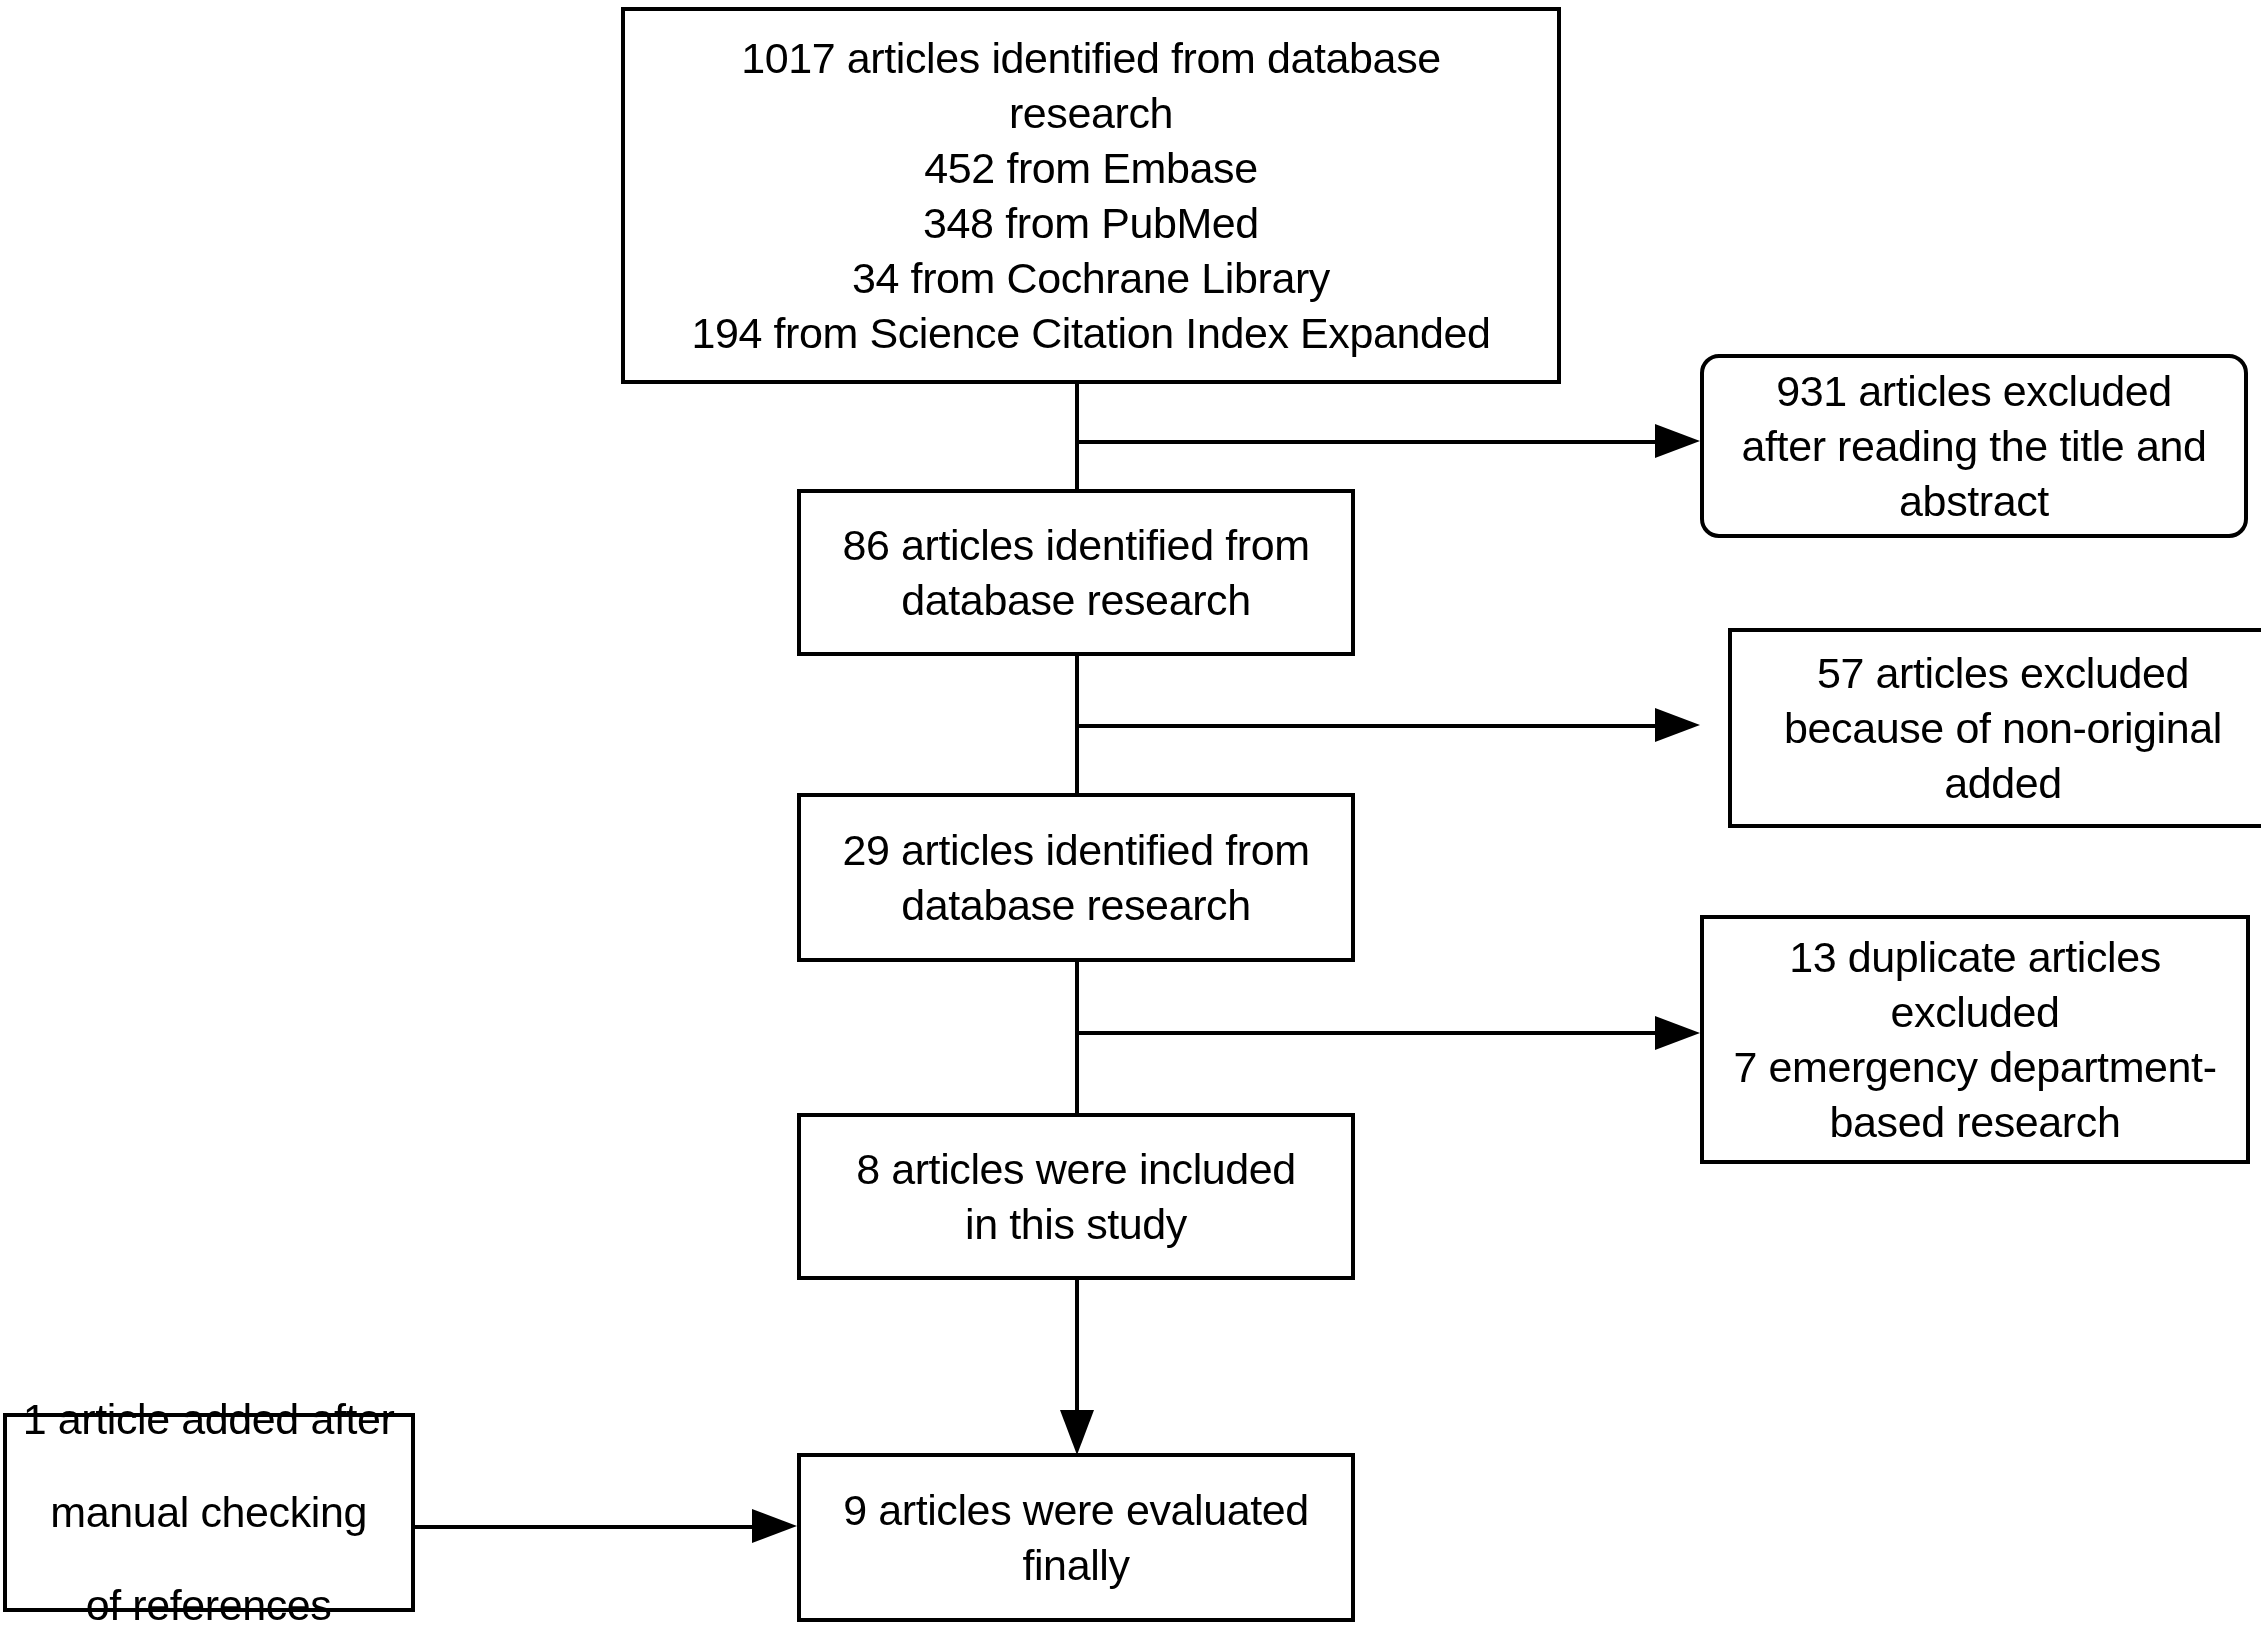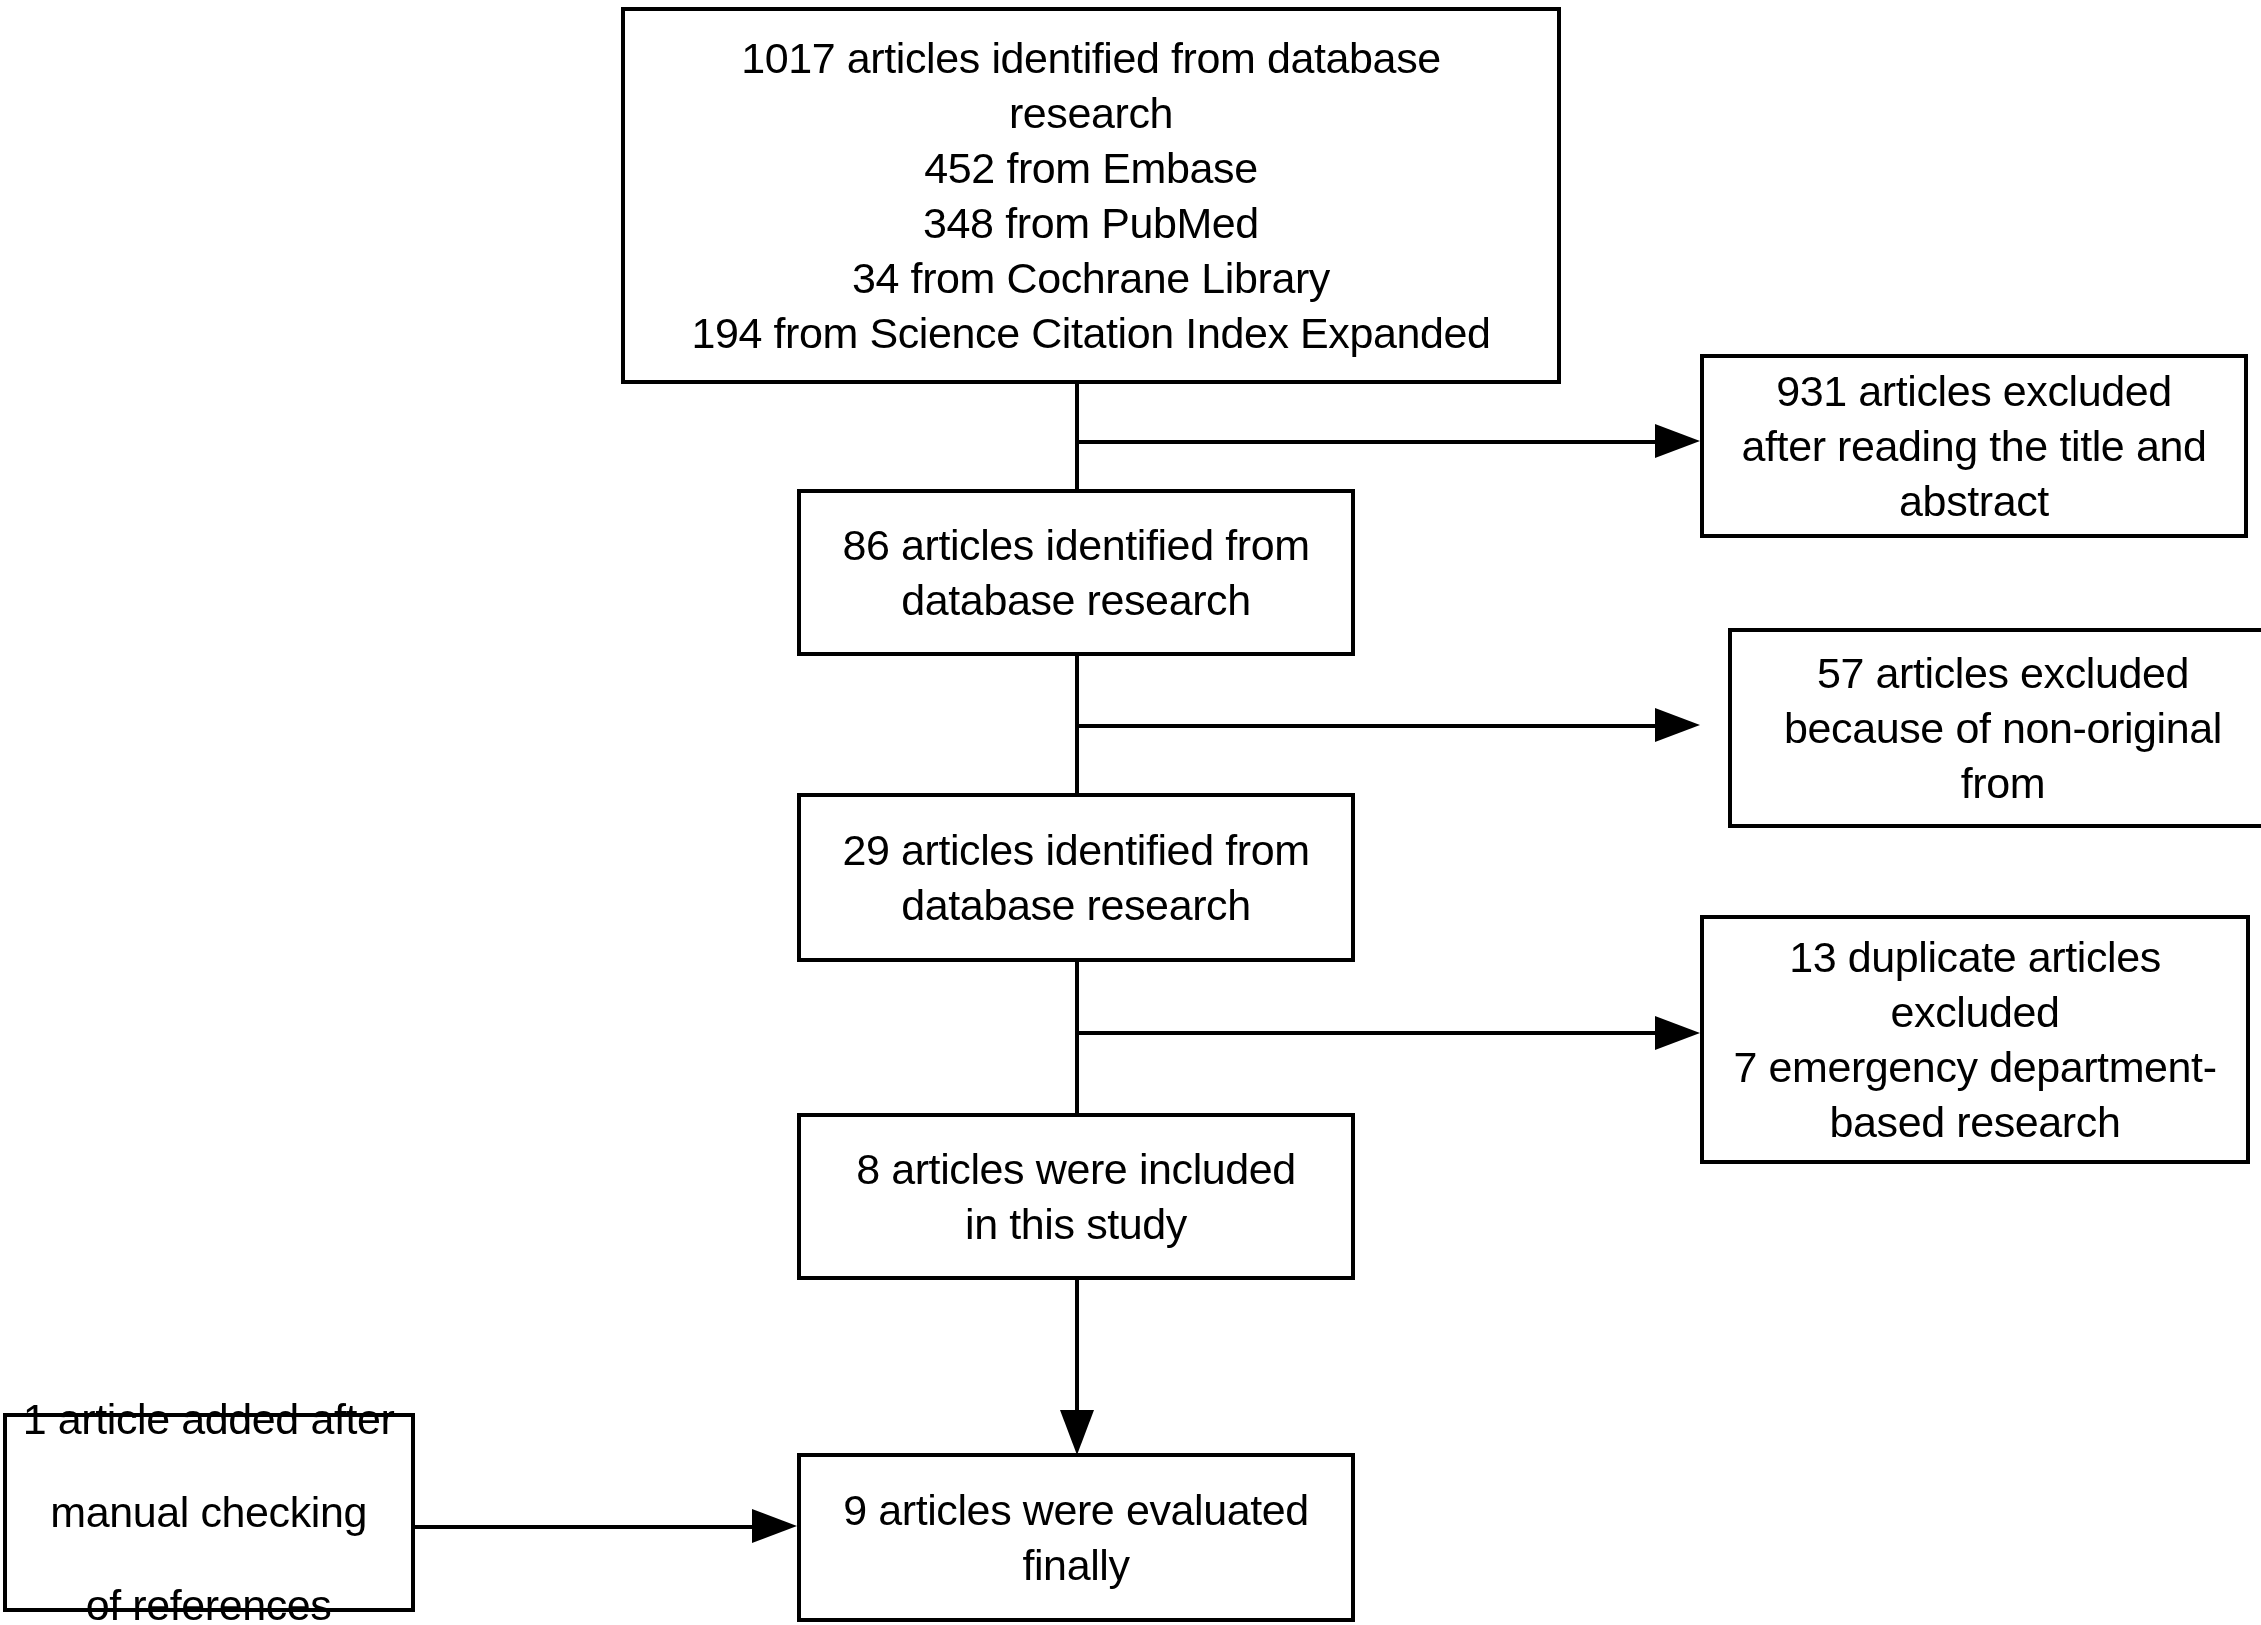--- a/index.html
+++ b/index.html
@@ -60,35 +60,35 @@
 
   <div class="box" style="left:621px; top:7px; width:940px; height:377px;">
     <div class="tline">1017 articles identified from database</div>
     <div class="tline">research</div>
     <div class="tline">452 from Embase</div>
     <div class="tline">348 from PubMed</div>
     <div class="tline">34 from Cochrane Library</div>
     <div class="tline">194 from Science Citation Index Expanded</div>
   </div>
 
-  <div class="box" style="left:1700px; top:354px; width:548px; height:184px;">
+  <div class="box" style="left:1700px; top:354px; width:548px; height:184px;border-radius:19px;">
     <div class="tline">931 articles excluded</div>
     <div class="tline">after reading the title and</div>
     <div class="tline">abstract</div>
   </div>
 
   <div class="box" style="left:797px; top:489px; width:558px; height:167px;">
     <div class="tline">86 articles identified from</div>
     <div class="tline">database research</div>
   </div>
 
   <div class="box" style="left:1700px; top:628px; width:550px; height:200px;margin-left:28px;">
     <div class="tline">57 articles excluded</div>
     <div class="tline">because of non-original</div>
-    <div class="tline">from</div>
+    <div class="tline">added</div>
   </div>
 
   <div class="box" style="left:797px; top:793px; width:558px; height:169px;">
     <div class="tline">29 articles identified from</div>
     <div class="tline">database research</div>
   </div>
 
   <div class="box" style="left:1700px; top:915px; width:550px; height:249px;">
     <div class="tline">13 duplicate articles</div>
     <div class="tline">excluded</div>

